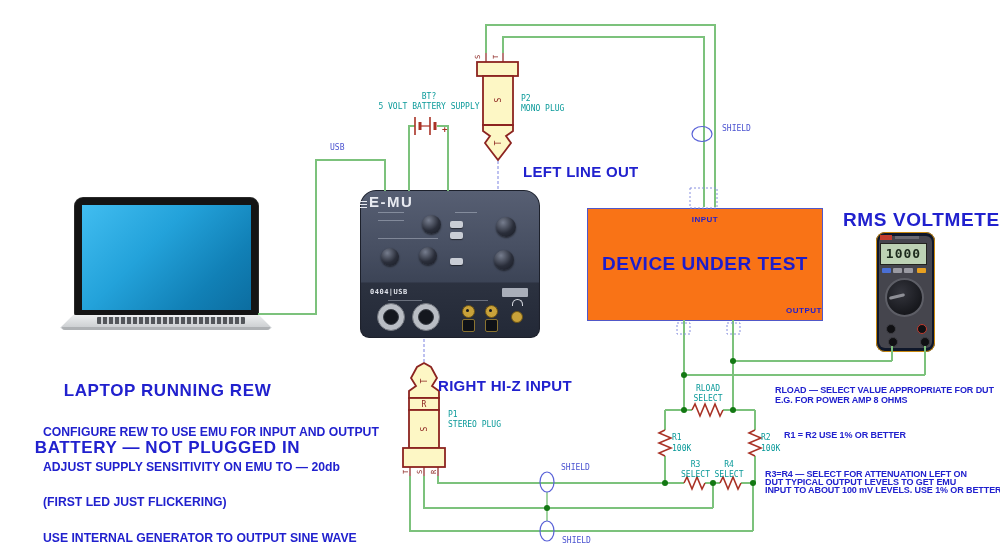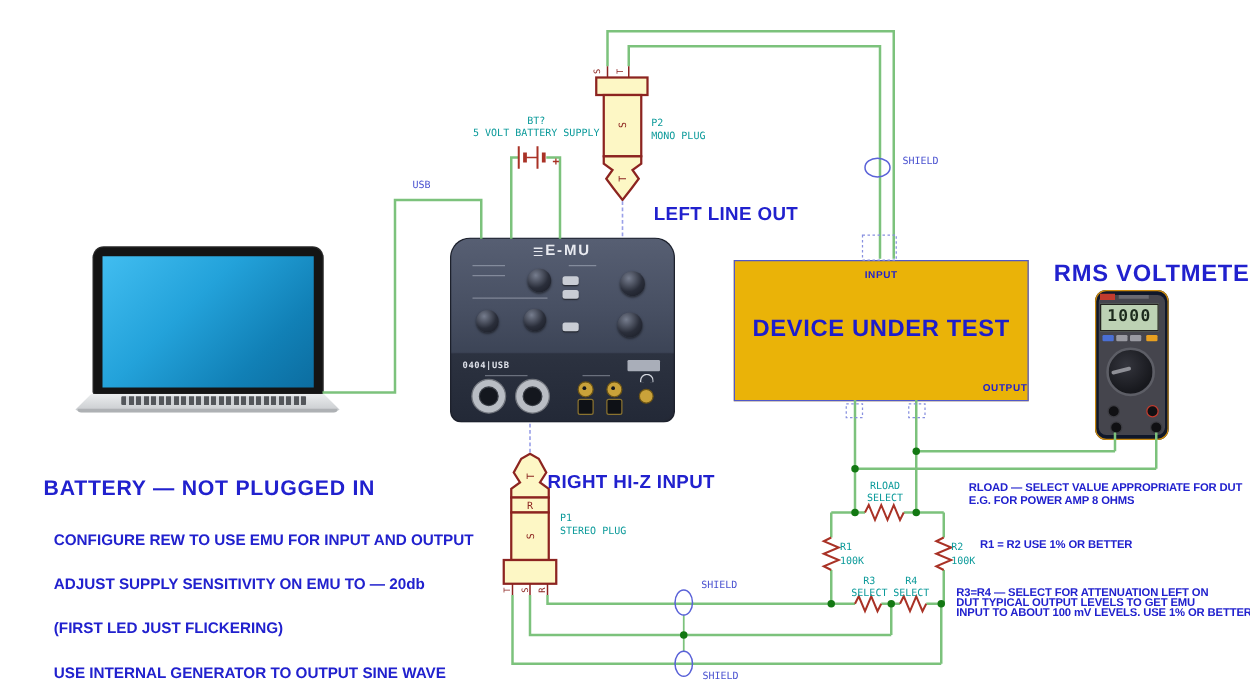--- a/index.html
+++ b/index.html
@@ -11,21 +11,21 @@
           color:#0b9a9a;line-height:9.5px;white-space:pre;}
   .klabel.center{text-align:center;}
   .netlabel{position:absolute;font-family:"DejaVu Sans Mono",monospace;font-size:8px;
           color:#4a52d0;white-space:pre;}
   .ann{position:absolute;color:#2121ce;font-weight:bold;white-space:pre;}
   .ann.big{font-size:17px;letter-spacing:.6px;line-height:19px;text-align:center;}
   .ann.mid{font-size:15px;letter-spacing:.3px;}
   .ann.small{font-size:12.2px;line-height:11.8px;}
   .ann.note{font-size:9px;line-height:8.3px;letter-spacing:-.1px;}
   
-  #dut{position:absolute;left:587px;top:208px;width:234px;height:111px;background:#eab308;
+  #dut{position:absolute;left:587px;top:208px;width:234px;height:111px;background:#f97316;
        border:1.5px solid #5158c8;}
   #dut .in{position:absolute;top:6px;width:100%;text-align:center;font-size:8px;font-weight:bold;color:#2121ce;letter-spacing:.5px;}
   #dut .ttl{position:absolute;top:44px;width:100%;text-align:center;font-size:19px;font-weight:bold;color:#1d1dcc;letter-spacing:.5px;}
   #dut .out{position:absolute;bottom:5px;width:100%;text-align:right;font-size:8px;font-weight:bold;color:#2121ce;letter-spacing:.5px;}
   
   #laptop{position:absolute;left:58px;top:196px;width:220px;height:140px;}
   #laptop .screen{position:absolute;left:17px;top:2px;width:183px;height:117px;background:#141414;
       border-radius:8px 8px 2px 2px;box-shadow:0 0 0 1px #2a2a2a;}
   #laptop .glass{position:absolute;left:7px;top:7px;right:7px;bottom:5px;
       background:linear-gradient(135deg,#41bdf0 0%,#23a2da 40%,#1180b6 75%,#0c6da0 100%);}
@@ -34,22 +34,22 @@
       clip-path:polygon(7% 0,93% 0,100% 100%,0 100%);border-radius:0 0 8px 8px;}
   #laptop .keys{position:absolute;left:39px;top:121px;width:148px;height:7px;
       background:repeating-linear-gradient(90deg,#54575b 0 4px,#cfd2d5 4px 6px);border-radius:1px;}
   #laptop .lip{position:absolute;left:4px;top:131px;width:208px;height:3px;background:#aeb1b4;border-radius:0 0 4px 4px;}
   
   #emu{position:absolute;left:360px;top:190px;width:180px;height:148px;}
   #emu .body{position:absolute;inset:0;border-radius:16px 16px 9px 9px;
       background:linear-gradient(180deg,#59617406 0,#565e72 0,#49516400 0),
       linear-gradient(180deg,#575f73 0%,#474f62 40%,#3c4456 62%,#2b303f 63%,#232835 100%);
       box-shadow:0 0 0 1px #1d212c inset;}
-  #emu .logo{position:absolute;top:3px;width:100%;text-align:center;color:#e8eaf0;
-      font-size:12px;font-weight:bold;letter-spacing:1.5px;}
+  #emu .logo{position:absolute;top:3px;width:100%;text-align:left;color:#e8eaf0;
+      font-size:15px;font-weight:bold;letter-spacing:1.5px;}
   #emu .logo i{display:inline-block;width:7px;height:7px;vertical-align:-1px;margin-right:2px;
       background:repeating-linear-gradient(#e8eaf0 0 1px,transparent 1px 3px);}
   .knob{position:absolute;border-radius:50%;
       background:radial-gradient(circle at 35% 28%,#767d8e,#2a2e3a 55%,#171a23 100%);
       box-shadow:0 1px 2px rgba(0,0,0,.55);}
   .ebtn{position:absolute;width:13px;height:7px;background:#c9cdd5;border-radius:2px;box-shadow:0 1px 1px rgba(0,0,0,.5);}
   .emark{position:absolute;height:1px;background:rgba(230,235,245,.35);}
   #emu .front{position:absolute;left:2px;top:93px;width:176px;height:53px;border-radius:2px 2px 9px 9px;
       background:linear-gradient(#2c3240,#232937);}
   #emu .model{position:absolute;left:8px;top:5px;color:#dfe2ea;font-size:7px;font-weight:bold;
@@ -287,20 +287,21 @@
   <div class="klabel center" style="left:704px;top:470px;width:50px;">SELECT</div>
 
   <div class="ann note" style="left:775px;top:386px;">RLOAD — SELECT VALUE APPROPRIATE FOR DUT</div>
   <div class="ann note" style="left:775px;top:396px;">E.G. FOR POWER AMP 8 OHMS</div>
   <div class="ann note" style="left:784px;top:431px;">R1 = R2 USE 1% OR BETTER</div>
   <div class="ann note" style="left:765px;top:470px;">R3=R4 — SELECT FOR ATTENUATION LEFT ON</div>
   <div class="ann note" style="left:765px;top:478px;">DUT TYPICAL OUTPUT LEVELS TO GET EMU</div>
   <div class="ann note" style="left:765px;top:486px;">INPUT TO ABOUT 100 mV LEVELS. USE 1% OR BETTER</div>
 
   <div class="ann big" style="left:25px;top:343px;width:285px;">
+    <div>LAPTOP RUNNING REW</div>
     <div>BATTERY — NOT PLUGGED IN</div>
   </div>
 
   <div class="ann small" style="left:43px;top:403px;">
     <div>CONFIGURE REW TO USE EMU FOR INPUT AND OUTPUT</div>
     <div>ADJUST SUPPLY SENSITIVITY ON EMU TO — 20db</div>
     <div>(FIRST LED JUST FLICKERING)</div>
     <div>USE INTERNAL GENERATOR TO OUTPUT SINE WAVE</div>
     
     

